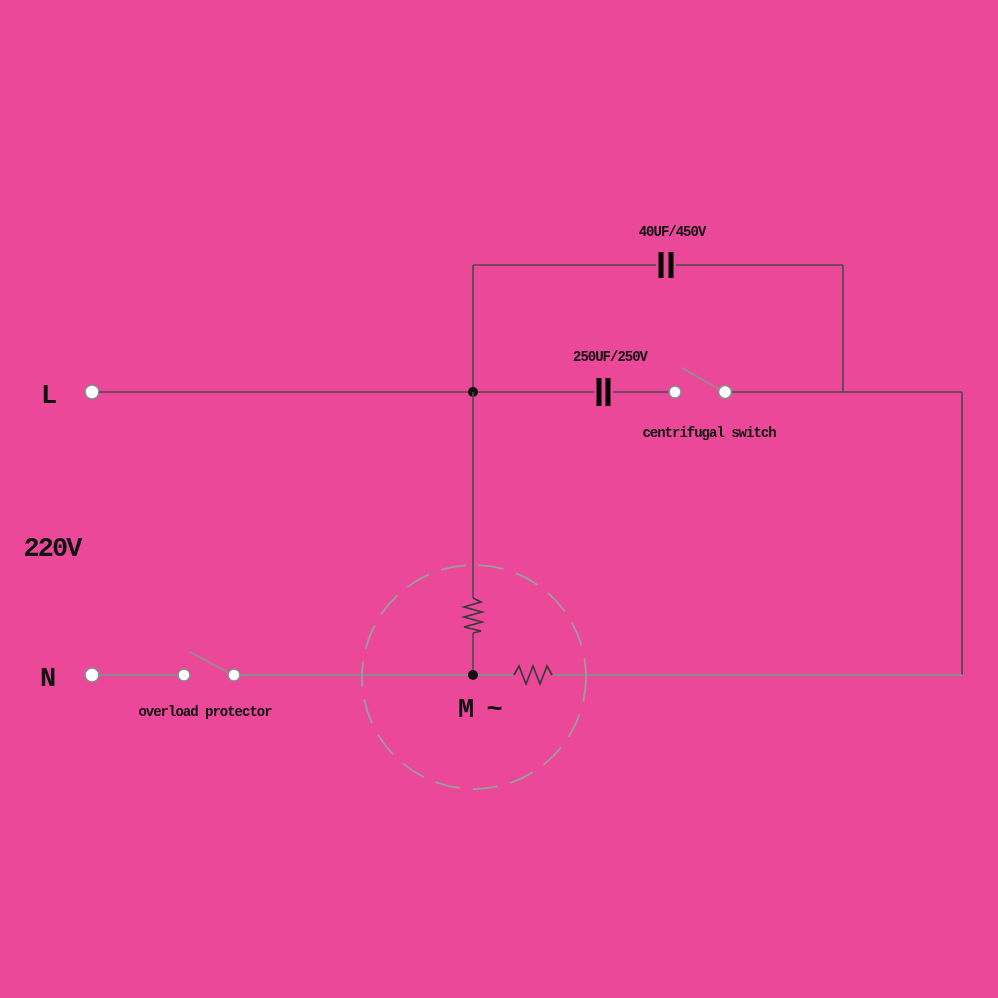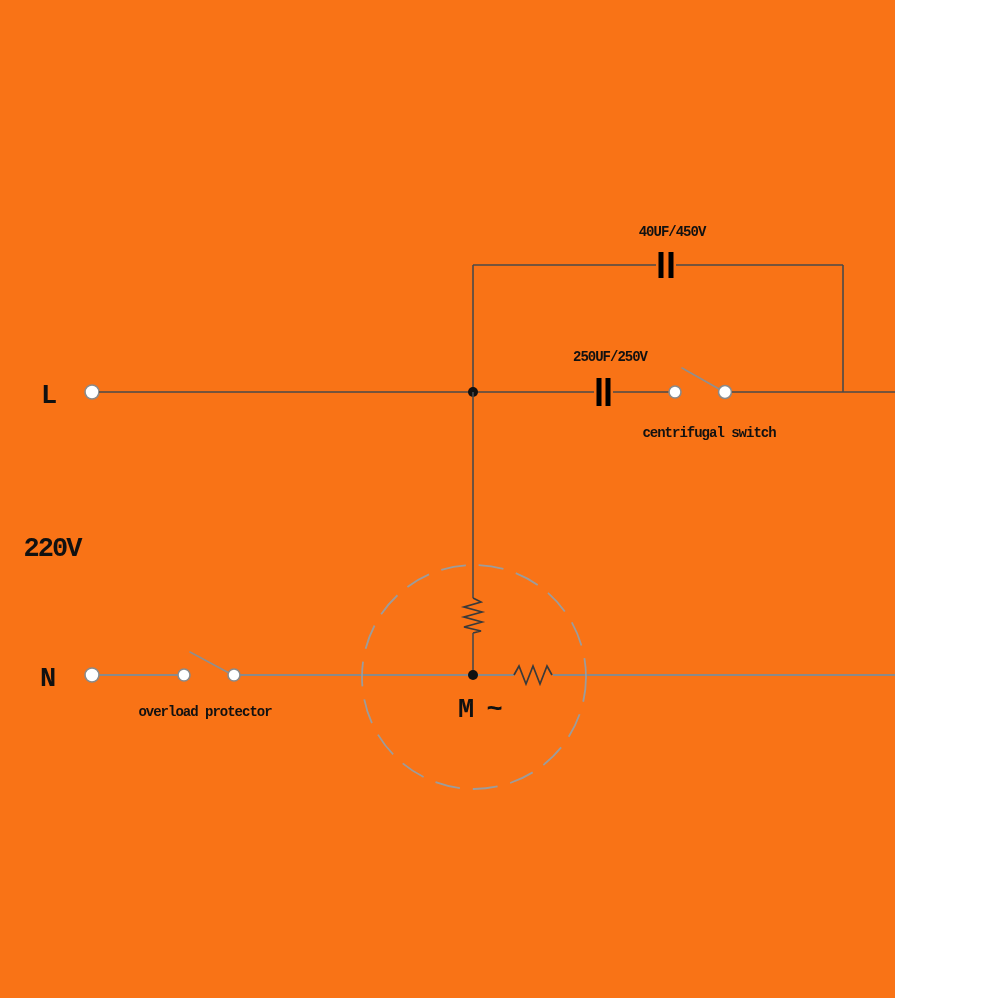--- a/index.html
+++ b/index.html
@@ -2,23 +2,23 @@
 <html><head>
 <meta charset="utf-8">
 <style>
   html, body {
     margin: 0;
     padding: 0;
     background: #ffffff;
   }
   .canvas {
     position: relative;
-    width: 895px;
+    width: 998px;
     height: 998px;
-    background: #f97316;
+    background: #ec4899;
     overflow: hidden;
   }
   svg { display: block; }
 
   
   .wire       { stroke: #4a4a4a; stroke-width: 1.6; fill: none; }
   .wire-gray  { stroke: #8a8a8a; stroke-width: 1.8; fill: none; }
   .lever      { stroke: #8f8f8f; stroke-width: 1.6; fill: none; stroke-linecap: round; }
   .plate      { stroke: #000000; stroke-width: 5;   fill: none; }
   .zigzag     { stroke: #3a3a3a; stroke-width: 1.7; fill: none; stroke-linejoin: miter; }

